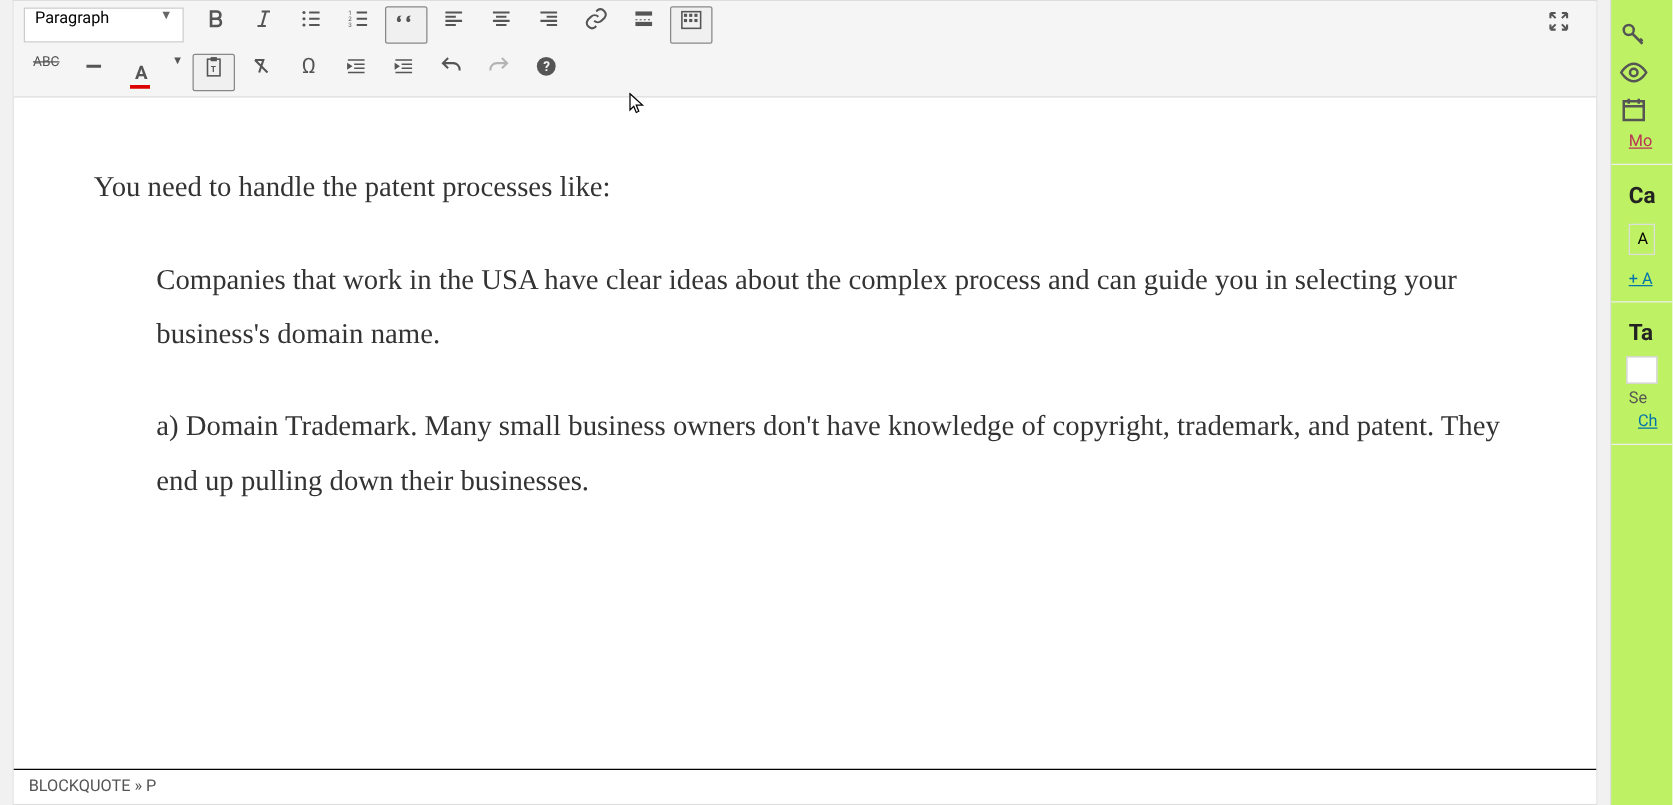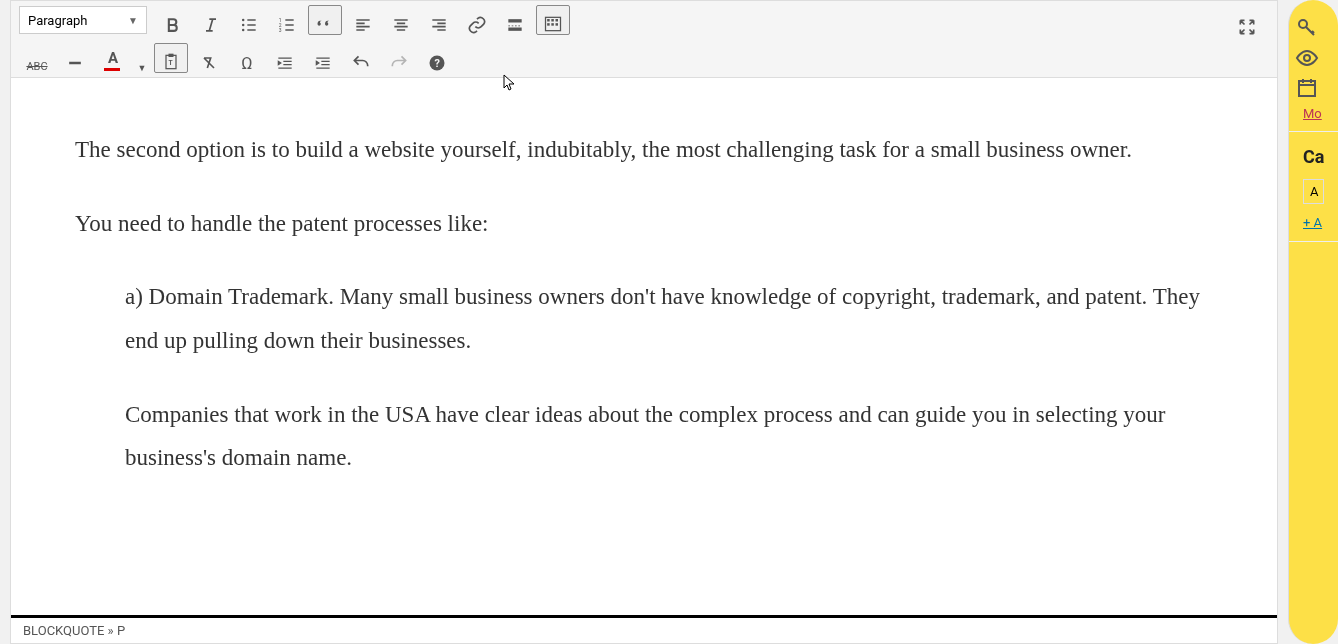--- a/index.html
+++ b/index.html
@@ -33,31 +33,30 @@
   min-height: 36px;
 }
 .format-select {
   width: 128px;
   height: 28px;
   background: #fff;
   border: 1px solid #ccc;
   font-size: 13px;
   padding: 0 8px;
   display: flex;
-  align-items: center;
   justify-content: space-between;
   cursor: pointer;
   margin-right: 6px;
 }
 .format-select .chev { font-size: 10px; color: #666; }
 .tb-btn {
   width: 34px;
   height: 30px;
   display: flex;
-  align-items: flex-end;
+  align-items: flex-start;
   justify-content: center;
   cursor: pointer;
   color: #555;
   border-radius: 2px;
   margin: 0 1px;
 }
 .tb-btn.active { border: 1px solid #888; background: #f0f0f0; }
 .tb-btn svg { width: 20px; height: 20px; fill: currentColor; }
 .tb-btn.disabled { opacity: 0.4; cursor: default; }
 .fullscreen-btn {
@@ -77,36 +76,35 @@
 }
 .content-p { margin-bottom: 30px; }
 .indent { margin-left: 50px; }
 .status-bar {
   position: absolute;
   bottom: 0;
   left: 0;
   right: 0;
   height: 28px;
   background: #fff;
-  border-top: 3px solid #000000;
+  border-top: 1px solid #000000;
   font-size: 13px;
   color: #555;
   display: flex;
   align-items: center;
   padding: 0 12px;
 }
 .right-sidebar {
   position: absolute;
   right: 0;
   top: 0;
   width: 50px;
   height: 644px;
-  background: #fde047;
+  background: #bef264;
   border-left: 1px solid #ddd;
-  border-radius: 25px;
 }
 .sb-sec {
   border-bottom: 1px solid #eee;
   padding: 10px 6px;
 }
 .sb-icon {
   width: 24px;
   height: 24px;
   display: block;
   margin: 6px 0;
@@ -304,24 +302,23 @@
       <div class="tb-btn">
           <svg viewBox="0 0 24 24">
             <circle cx="12" cy="12" r="9" fill="currentColor"></circle>
             <text x="9" y="17" font-size="13" fill="#f5f5f5" font-weight="bold">?</text>
           </svg>
         </div>
     </div>
   </div>
 
   <div class="content-area">
-    <p class="content-p">The second option is to build a website yourself, indubitably, the most challenging task for a small business owner.</p>
     <p class="content-p">You need to handle the patent processes like:</p>
+    <p class="content-p indent">Companies that work in the USA have clear ideas about the complex process and can guide you in selecting your business's domain name.</p>
     <p class="content-p indent">a) Domain Trademark. Many small business owners don't have knowledge of copyright, trademark, and patent. They end up pulling down their businesses.</p>
-    <p class="content-p indent">Companies that work in the USA have clear ideas about the complex process and can guide you in selecting your business's domain name.</p>
   </div>
 
   <div class="status-bar">
     <span>BLOCKQUOTE » P</span>
   </div>
 </div>
 
 <div class="right-sidebar">
   <div class="sb-sec">
     <svg class="sb-icon" viewBox="0 0 24 24">
@@ -338,17 +335,25 @@
       </svg>
     <span class="sb-link">Mo</span>
   </div>
   <div class="sb-sec">
     <div class="sb-label">Ca</div>
     <div style="padding:8px;">
       <div style="border:1px solid #ddd;padding:4px 6px;font-size:13px;">A</div>
     </div>
     <span class="sb-plus">+ A</span>
   </div>
+  <div class="sb-sec">
+    <div class="sb-label">Ta</div>
+    <div class="sb-box"></div>
+    <div class="sb-text">Se</div>
+    <div style="text-align:right;padding-right:6px;">
+      <span class="sb-plus" style="color:#0073aa;">Ch</span>
+    </div>
+  </div>
 </div>
 
 <svg class="cursor" viewBox="0 0 14 18">
     <path d="M1 1l0 13 3-3 2 5 2-1-2-5 5 0z" fill="#fff" stroke="#000" stroke-width="1"></path>
   </svg>
 
 </body></html>

